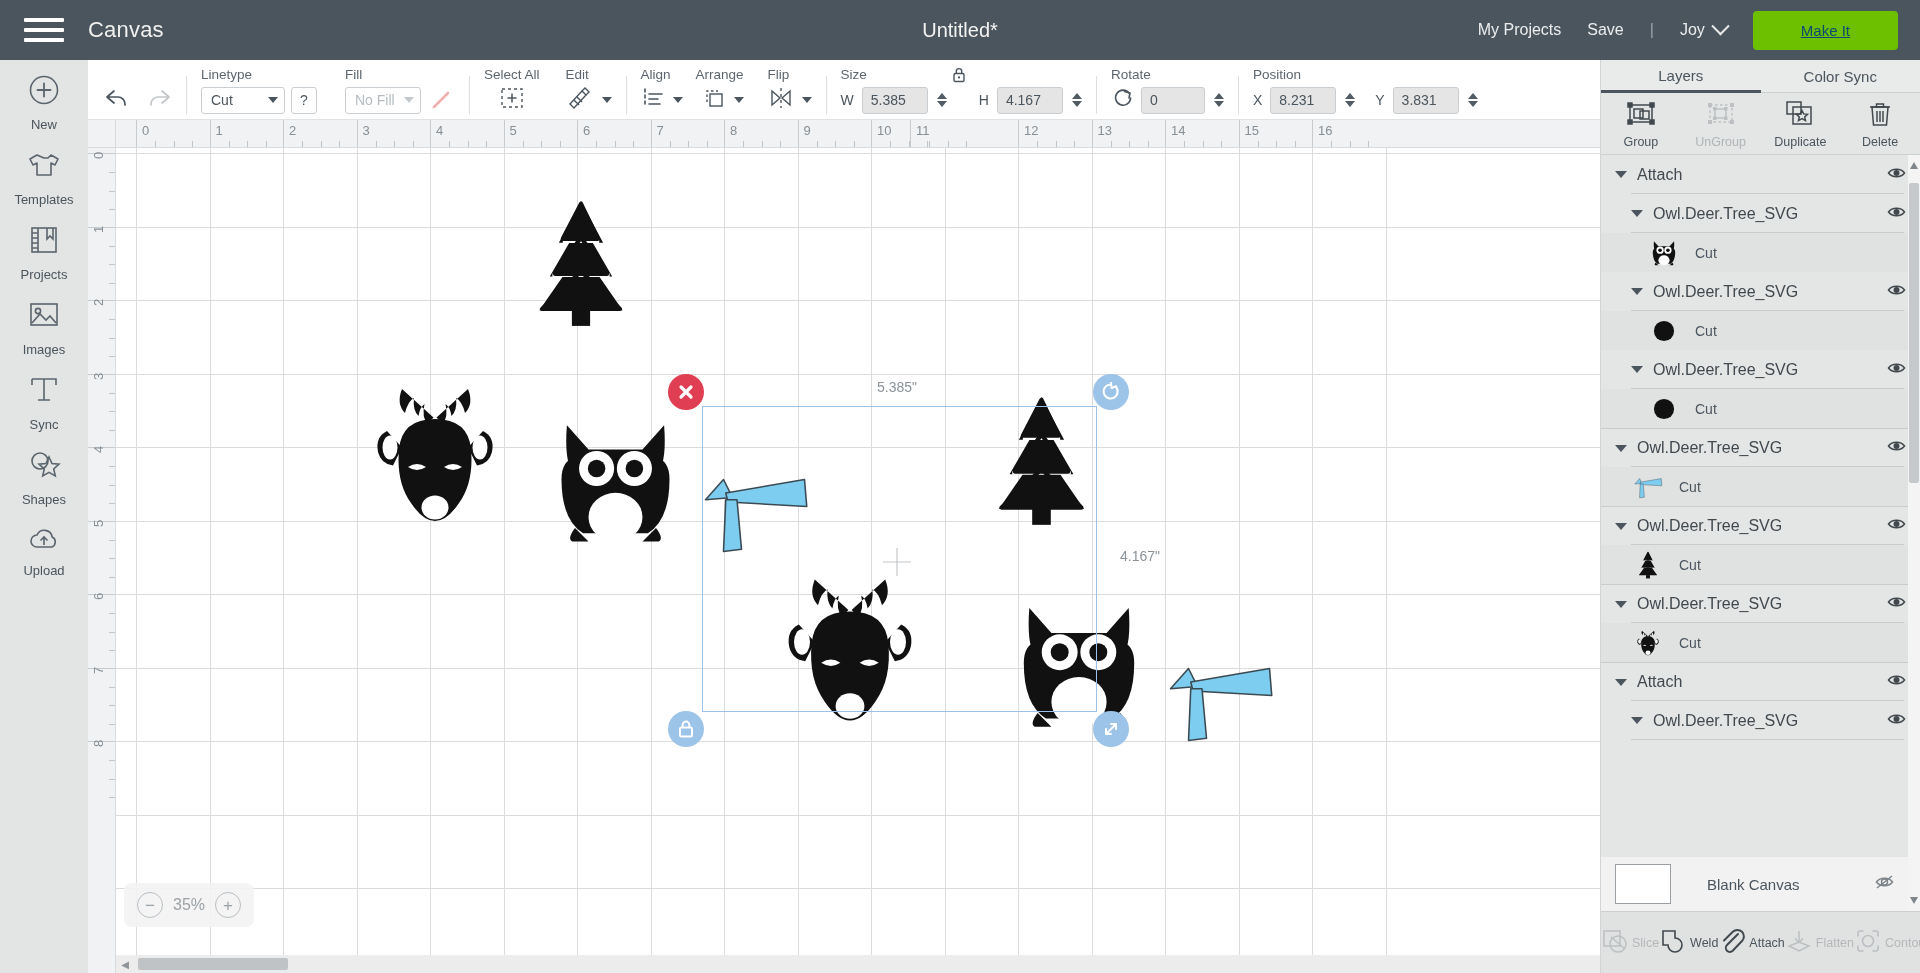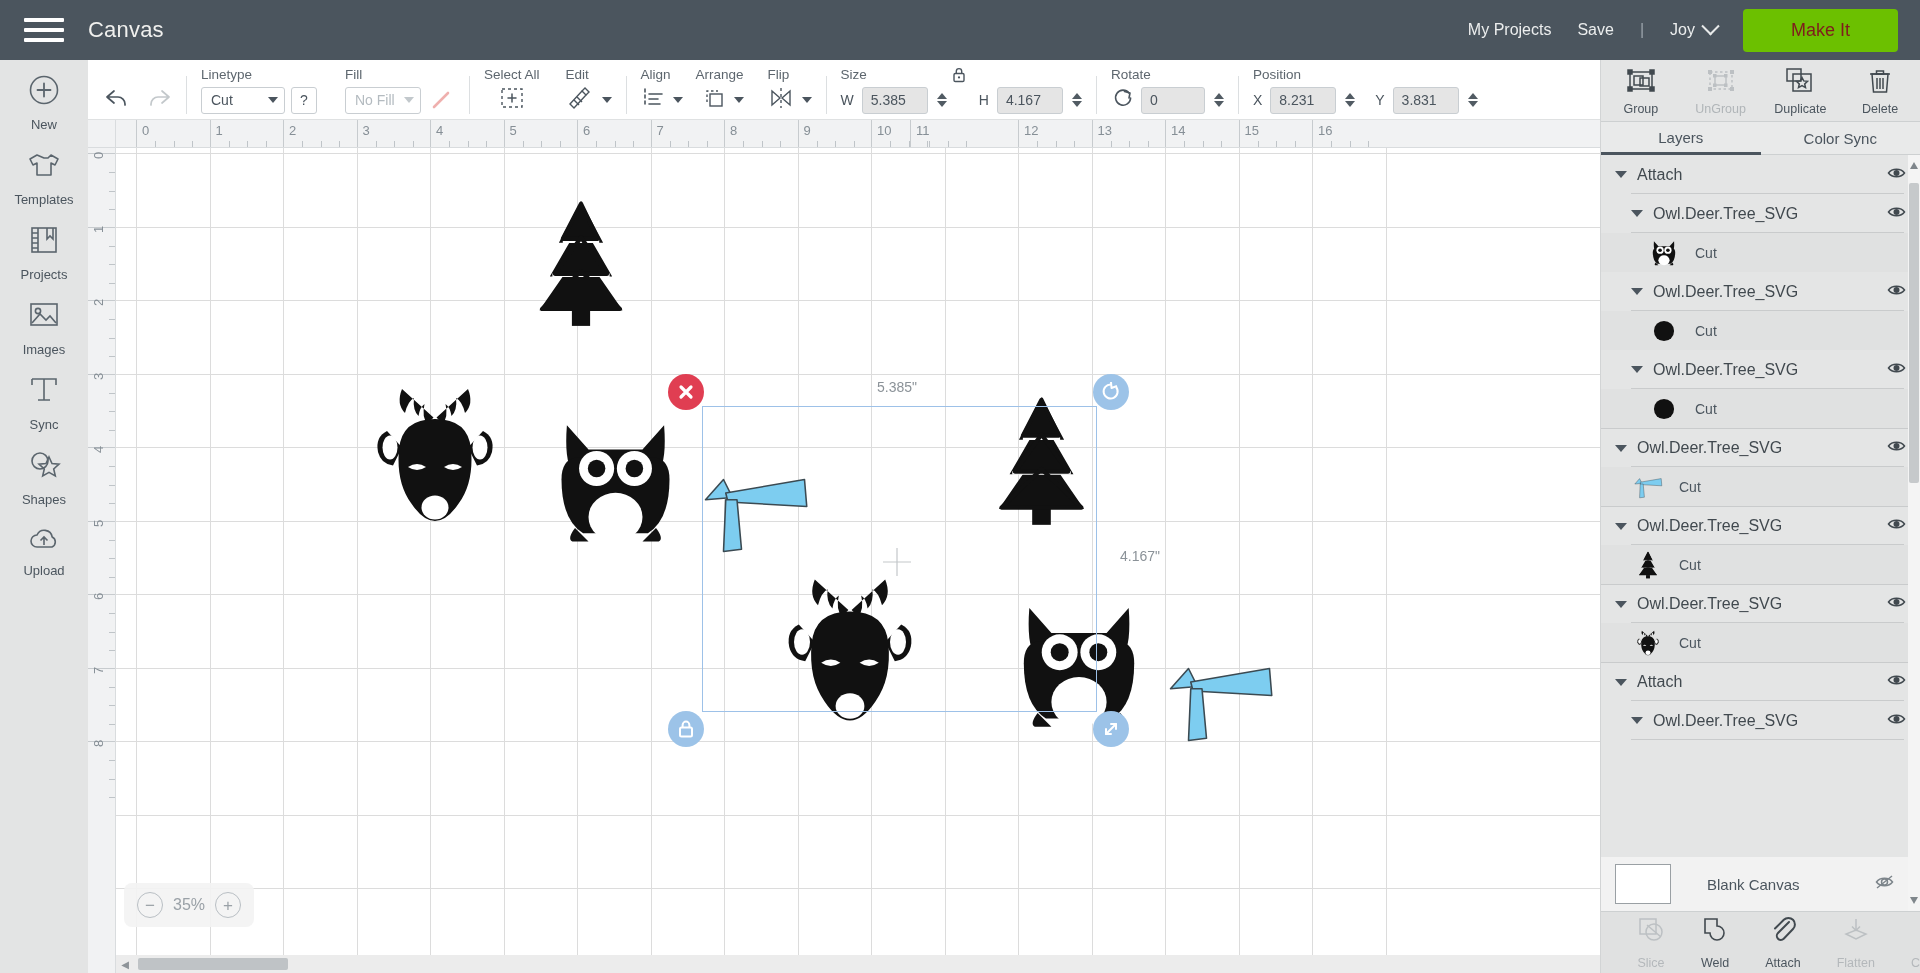--- a/index.html
+++ b/index.html
@@ -35,22 +35,22 @@
     padding-right: 22px; z-index: 3; justify-content: flex-end;
   }
   #header-right .hlink { color: #eceeee; font-size: 16px; cursor: pointer; }
   #header-right .hsep { color: #9ba4ab; font-size: 16px; }
   #joy-wrap { display: flex; align-items: center; gap: 9px; cursor: pointer; }
   .chev-d {
     width: 13px; height: 13px; border-right: 2.2px solid #e7e9e9;
     border-bottom: 2.2px solid #e7e9e9; transform: rotate(45deg) translate(-3px,-3px);
   }
   #make-it {
-    background: #6cc000; color: #7f1d1d; font-size: 18px;
-    padding: 11px 48px; border: none; border-radius: 4px; cursor: pointer;
+    background: #6cc000; color: #0c4a6e; font-size: 15px;
+    padding: 11px 48px; border: none; border-radius: 4px; cursor: pointer; text-decoration: underline;
   }
 
   
   #toolbar {
     position: absolute; top: 60px; left: 88px; right: 0; height: 60px;
     background: #fff; border-bottom: 1px solid #dfe1e2;
     display: flex; align-items: flex-end; padding-bottom: 5px;
   }
   .tgroup { display: flex; flex-direction: column; position: relative; }
   .tlabel { font-size: 13.5px; color: #5d666e; margin-bottom: 4px; }
@@ -215,38 +215,39 @@
     position: absolute; right: 0; top: 0; bottom: 0; width: 12px; background: #f4f4f4;
   }
   #lthumb { position: absolute; left: 1px; width: 10px; background: #c6c9cb; border-radius: 2px; }
   .scr-arrow { position: absolute; left: 2px; width: 0; height: 0;
     border-left: 4px solid transparent; border-right: 4px solid transparent; }
   #rbottom {
     height: 62px; background: #e0e1e1; border-top: 1px solid #cdd0d1;
     display: flex; align-items: center;
   }
   .rbtool {
-    flex: 1; display: flex; flex-direction: column; align-items: center;
-    justify-content: center; gap: 9px; cursor: pointer; padding-left: 36px;
+    flex: 1; display: flex; align-items: center;
+    justify-content: center; gap: 3px; cursor: pointer;
   }
   .rbtool .rb-label { font-size: 12.5px; color: #4b555e; }
   .rbtool.dim .rb-label { color: #b4b8bb; }
 </style>
 </head>
 <body>
 
 <div id="app">
 
   <div id="header">
     <div id="hamburger">
       <span></span>
         <span></span>
         <span></span>
     </div>
     <div id="canvas-title">Canvas</div>
+    <div id="doc-title">Untitled*</div>
     <div id="header-right">
       <div class="hlink">My Projects</div>
       <div class="hlink">Save</div>
       <div class="hsep">|</div>
       <div id="joy-wrap">
         <span class="hlink">Joy</span>
         <span class="chev-d"></span>
       </div>
       <button id="make-it">Make It</button>
     </div>
@@ -874,20 +875,24 @@
       <div class="zbtn">+</div>
     </div>
 
     <div id="hscroll">
       <div class="sarrow">◀</div>
       <div id="hthumb"></div>
     </div>
   </div>
 
   <div id="rpanel">
+    <div id="rtabs">
+        <div class="rtab active">Layers</div>
+        <div class="rtab">Color Sync</div>
+      </div>
     <div id="rtools">
         <div class="rtool">
           <div><svg width="30" height="29" viewBox="0 0 30 29">
               <g fill="none" stroke="#41494f" stroke-width="1.5">
                 <rect x="4" y="6" width="22" height="17"></rect>
                 <rect x="8" y="10" width="9" height="9"></rect>
                 <rect x="14" y="12" width="9" height="8"></rect>
     <rect x="2" y="4" width="4" height="4" fill="#41494f"></rect>
                 <rect x="24" y="4" width="4" height="4" fill="#41494f"></rect>
                 <rect x="2" y="21" width="4" height="4" fill="#41494f"></rect>
@@ -931,24 +936,20 @@
           <div><svg width="30" height="29" viewBox="0 0 30 29">
               <g fill="none" stroke="#41494f" stroke-width="1.5">
                 <path d="M7 8 h16 l-1.5 18 h-13 z"></path>
                 <path d="M5 8 h20"></path>
                 <path d="M11.5 5 h7 v3 h-7 z"></path>
                 <path d="M12 12 v11 M15 12 v11 M18 12 v11"></path>
               </g>
             </svg></div>
           <div class="rt-label">Delete</div>
         </div>
-      </div>
-    <div id="rtabs">
-        <div class="rtab active">Layers</div>
-        <div class="rtab">Color Sync</div>
       </div>
     <div id="layers">
 
     <div class="lrow group-head underline" style="padding-left: 14px;">
           <span class="tri"></span>
           <span class="lname">Attach</span>
           <span class="eye"><svg width="19" height="16" viewBox="0 0 19 16">
               <g fill="none" stroke="#41494f" stroke-width="1.5">
                 <path d="M1.5 8 C5 3 14 3 17.5 8 C14 13 5 13 1.5 8 z"></path>
               </g>

